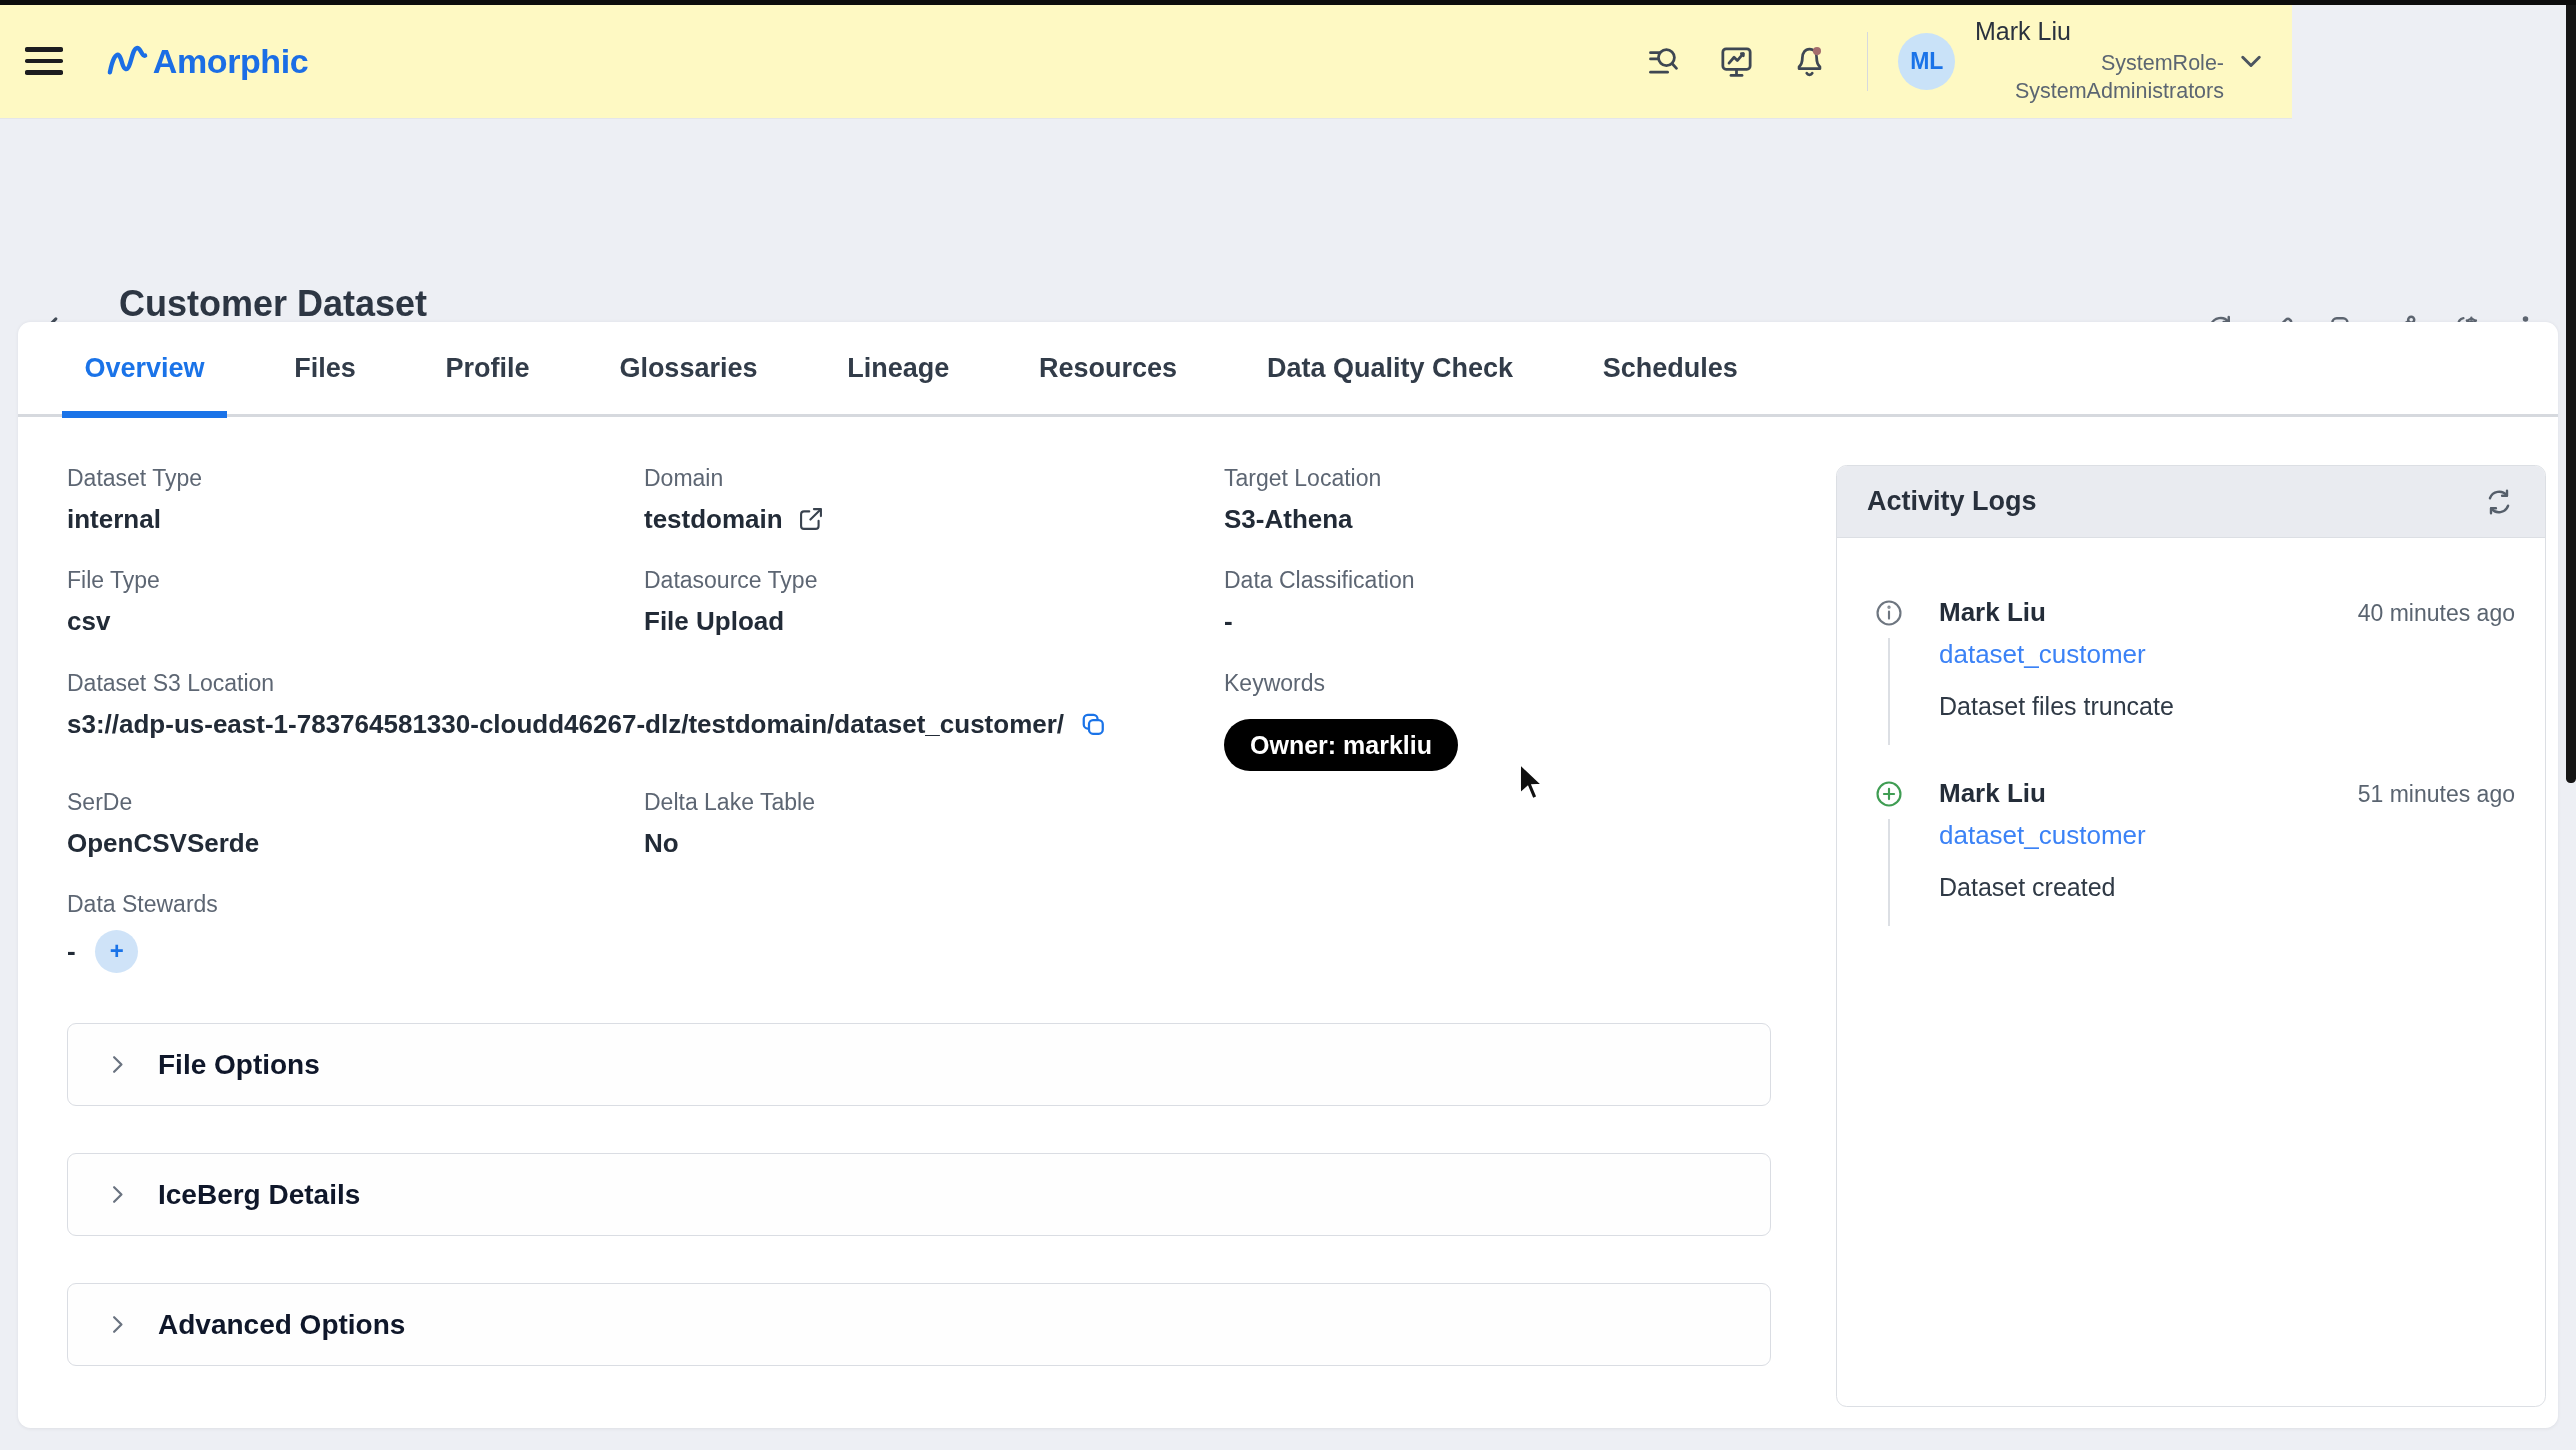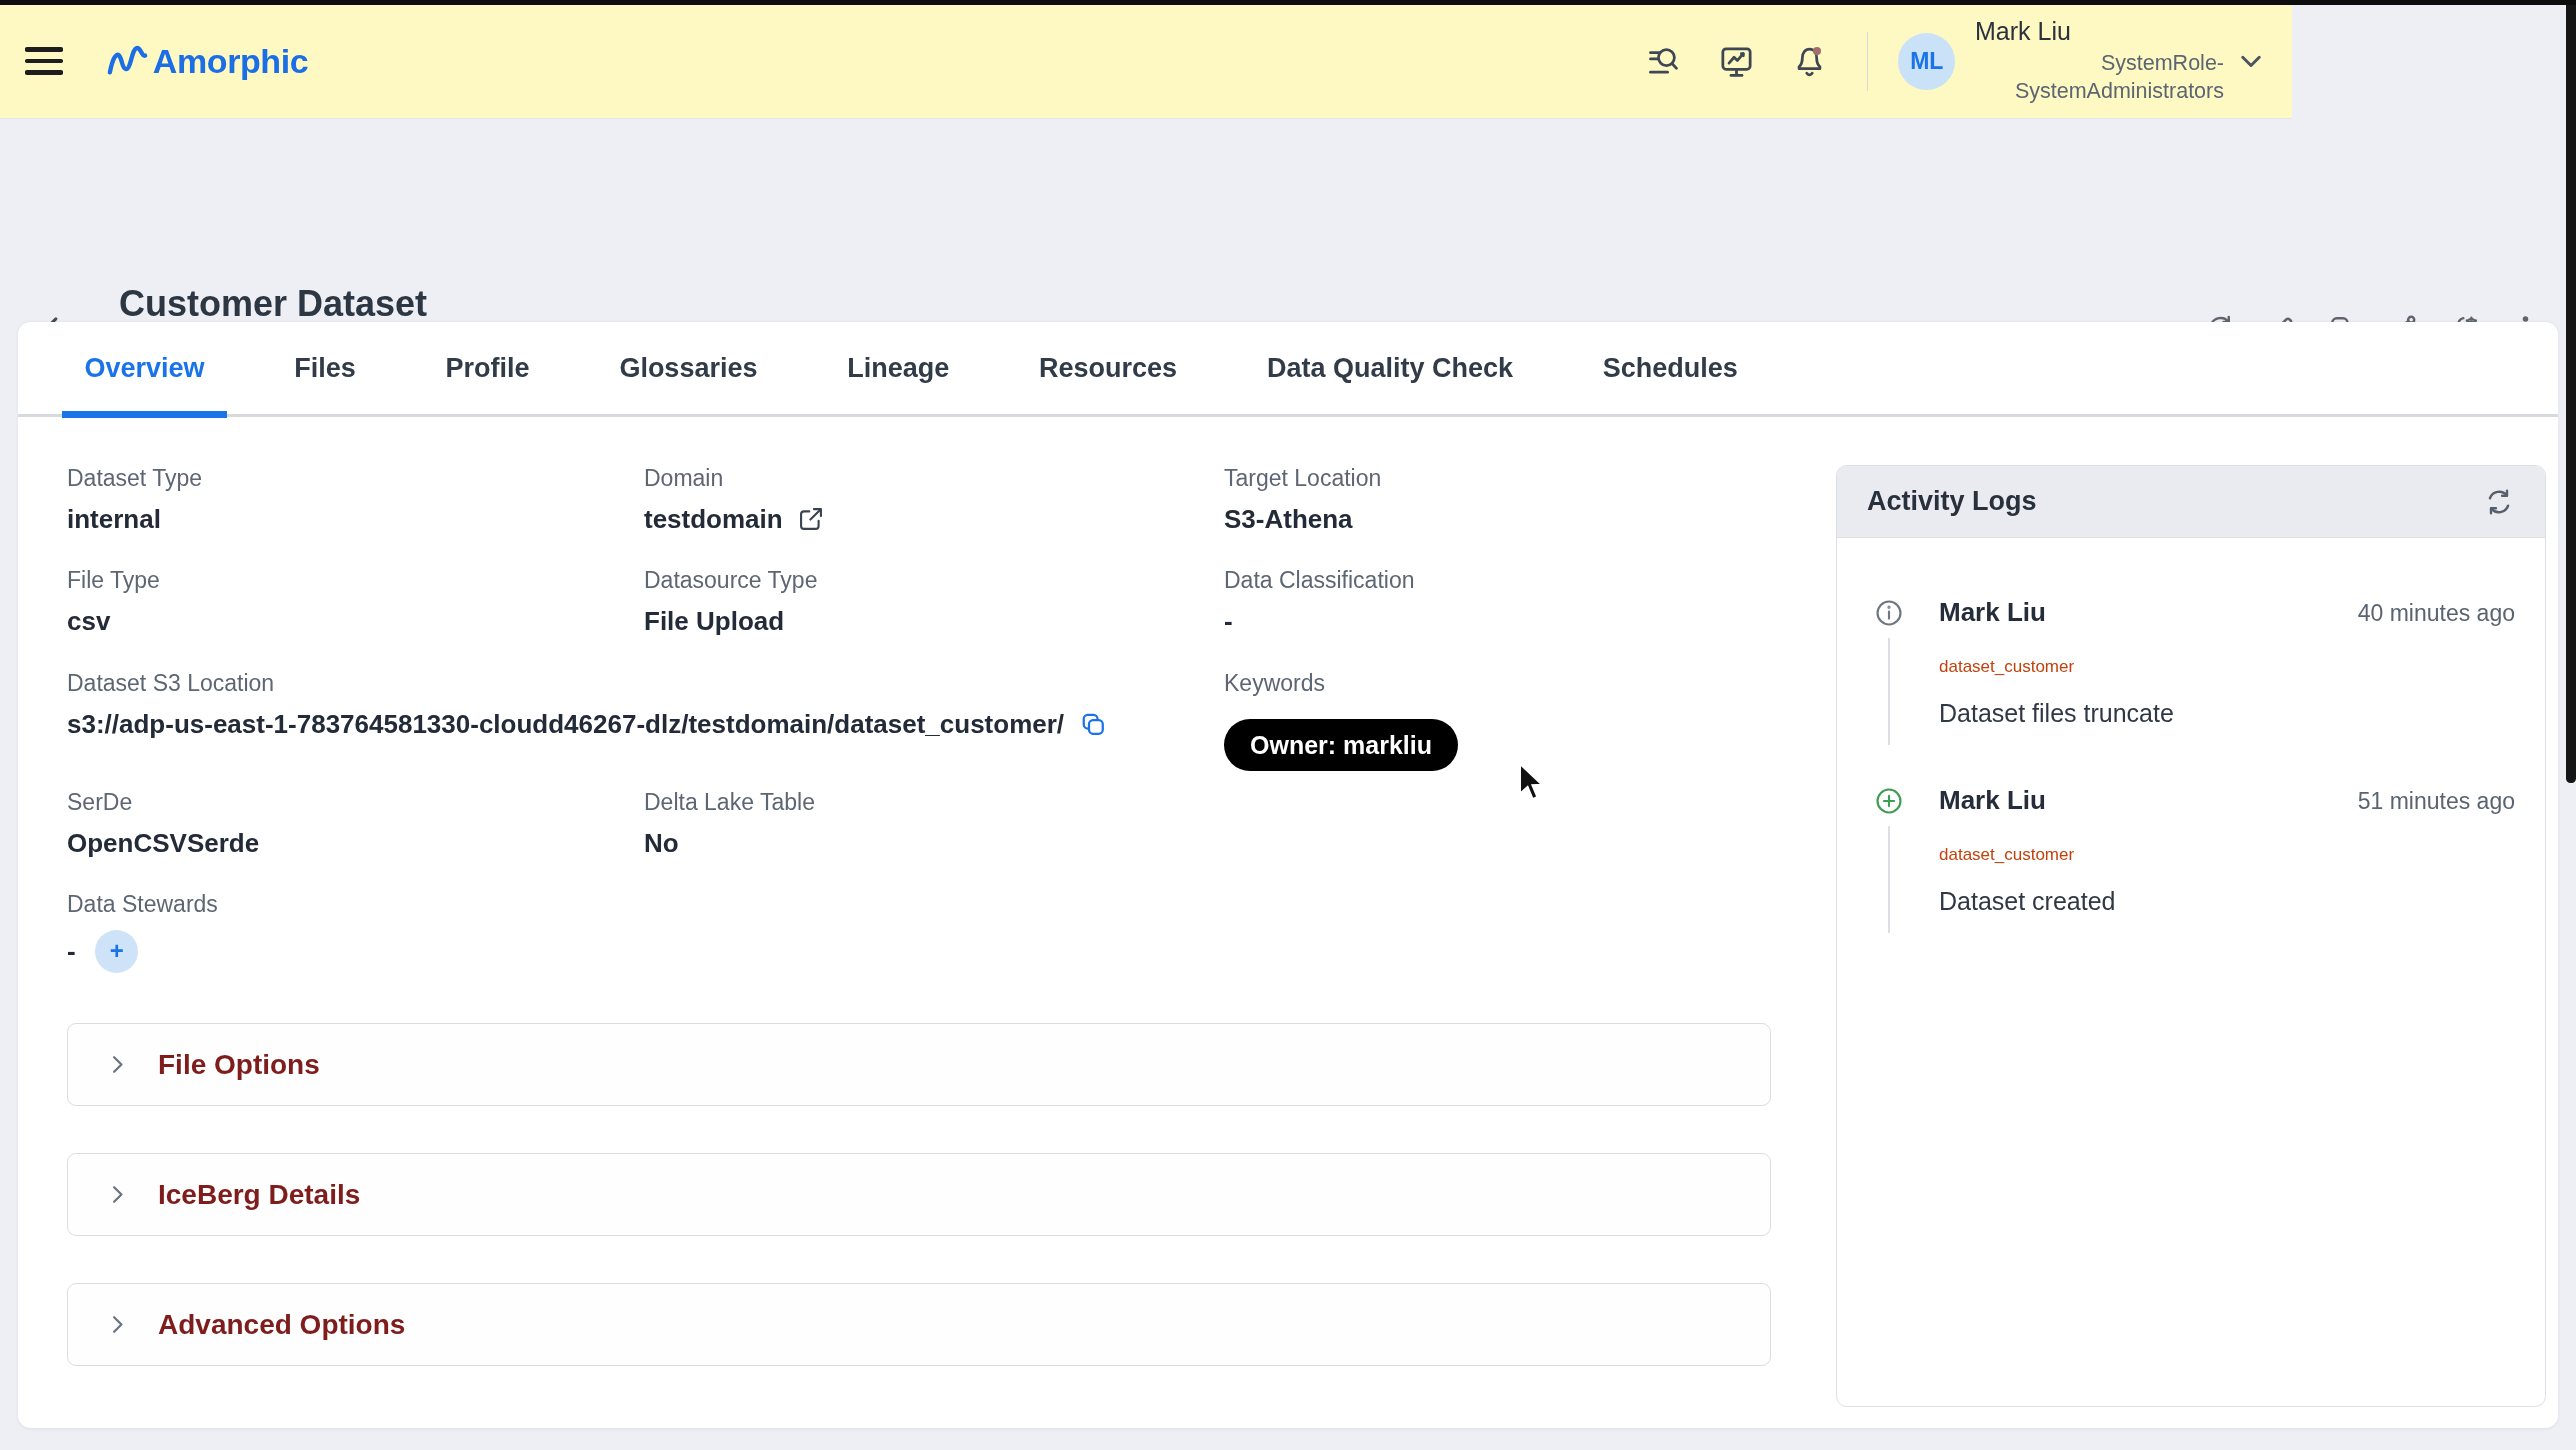--- a/index.html
+++ b/index.html
@@ -66,41 +66,41 @@
   .link-ic { width:28px; height:28px; color:#39424e; cursor:pointer; }
   .copy-ic { width:30px; height:30px; color:#1a73e8; cursor:pointer; --icon-bg:#ffffff; }
   .pill { display:inline-block; margin-top:10.7px; background:#000000; color:#ffffff; font-size:25px; font-weight:700;
     padding:11.6px 26px; border-radius:28px; }
   .steward-add { width:43px; height:43px; border-radius:50%; background:#cfe3f8; color:#1a73e8;
     font-size:24px; font-weight:600; display:flex; align-items:center; justify-content:center; cursor:pointer; margin-left:5.4px; }
 
   .accordion { position:absolute; left:49px; width:1704px; height:83px; border:1.8px solid #dadde3; border-radius:9px;
     background:#fefefe; display:flex; align-items:center; padding-left:36px; cursor:pointer; }
   .accordion .chev { width:27px; height:27px; color:#6a7380; }
-  .accordion .acc-title { font-size:28px; font-weight:700; color:#7f1d1d; margin-left:27px; }
+  .accordion .acc-title { font-size:28px; font-weight:700; color:#0f172a; margin-left:27px; }
 
   
   .activity { position:absolute; left:1818px; top:143px; width:710px; height:942px;
     border:1.8px solid #dcdfe4; border-radius:10.7px; overflow:hidden; background:#fff; }
   .activity-header { height:72px; background:#e9ebf0; border-bottom:0.9px solid #dcdfe4;
     display:flex; align-items:center; padding:0 30px;justify-content:center; }
   .activity-title { font-size:27px; font-weight:600; color:#28303c; }
   .activity-refresh { margin-left:auto; width:32px; height:32px; color:#555e6a; cursor:pointer; }
   .log-body { padding:59px 30px 0 36px; }
   .log-entry { display:flex; position:relative; margin-bottom:57px; }
   .log-icon-col { width:66px; flex:none; position:relative; }
   .log-icon { width:32px; height:32px; }
   .log-icon.info { color:#6e7680; }
   .log-icon.create { color:#3f9d53; }
   .log-line { position:absolute; left:15px; top:41px; width:1.8px; height:107px; background:#dcdfe4; }
   .log-content { flex:1; }
   .log-top { display:flex; align-items:baseline; }
   .log-user { font-size:26px; font-weight:600; color:#242d39; }
   .log-time { margin-left:auto; font-size:23px; color:#5a6470; }
-  .log-object { font-size:17px; color:#c2410c; margin-top:29px; }
+  .log-object { font-size:26px; color:#3b82f6; margin-top:11px; }
   .log-action { font-size:25px; color:#2f3945; margin-top:22px; }
 
   .cursor { position:absolute; left:1517px; top:762px; z-index:80; pointer-events:none; }
 </style>
 </head>
 <body>
 
 <div class="top-strip"></div>
 <div class="scroll-thumb"></div>
 

